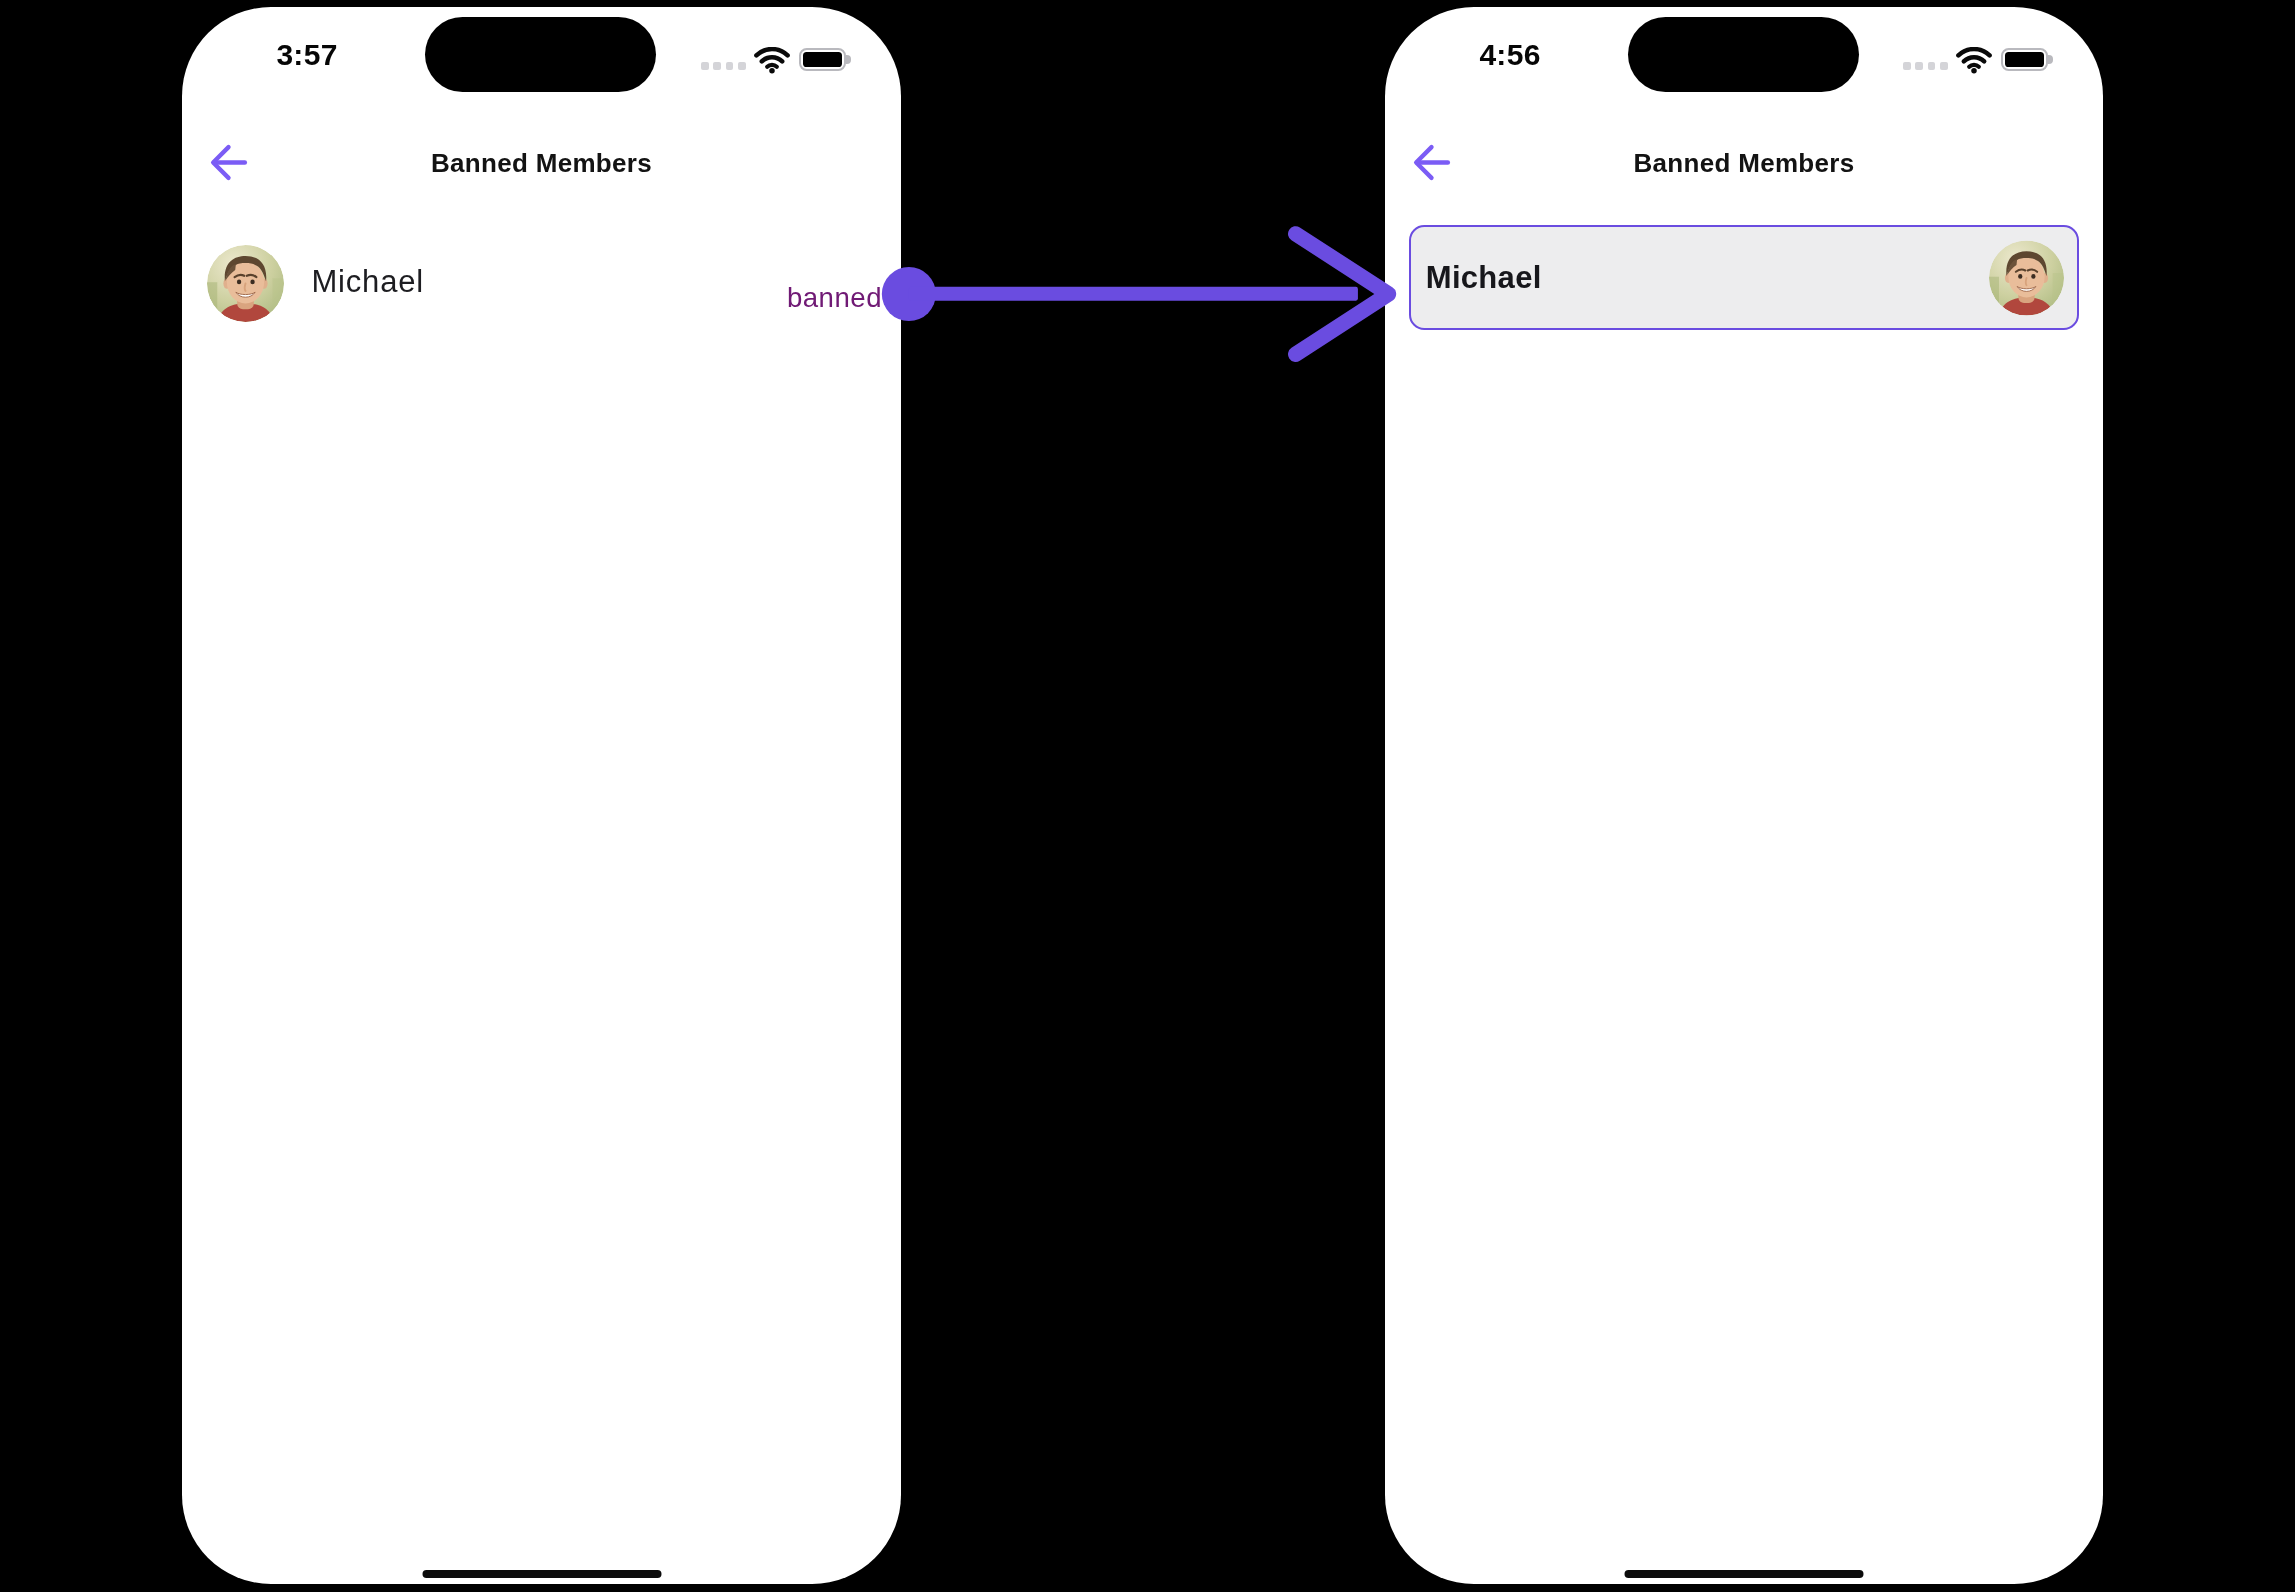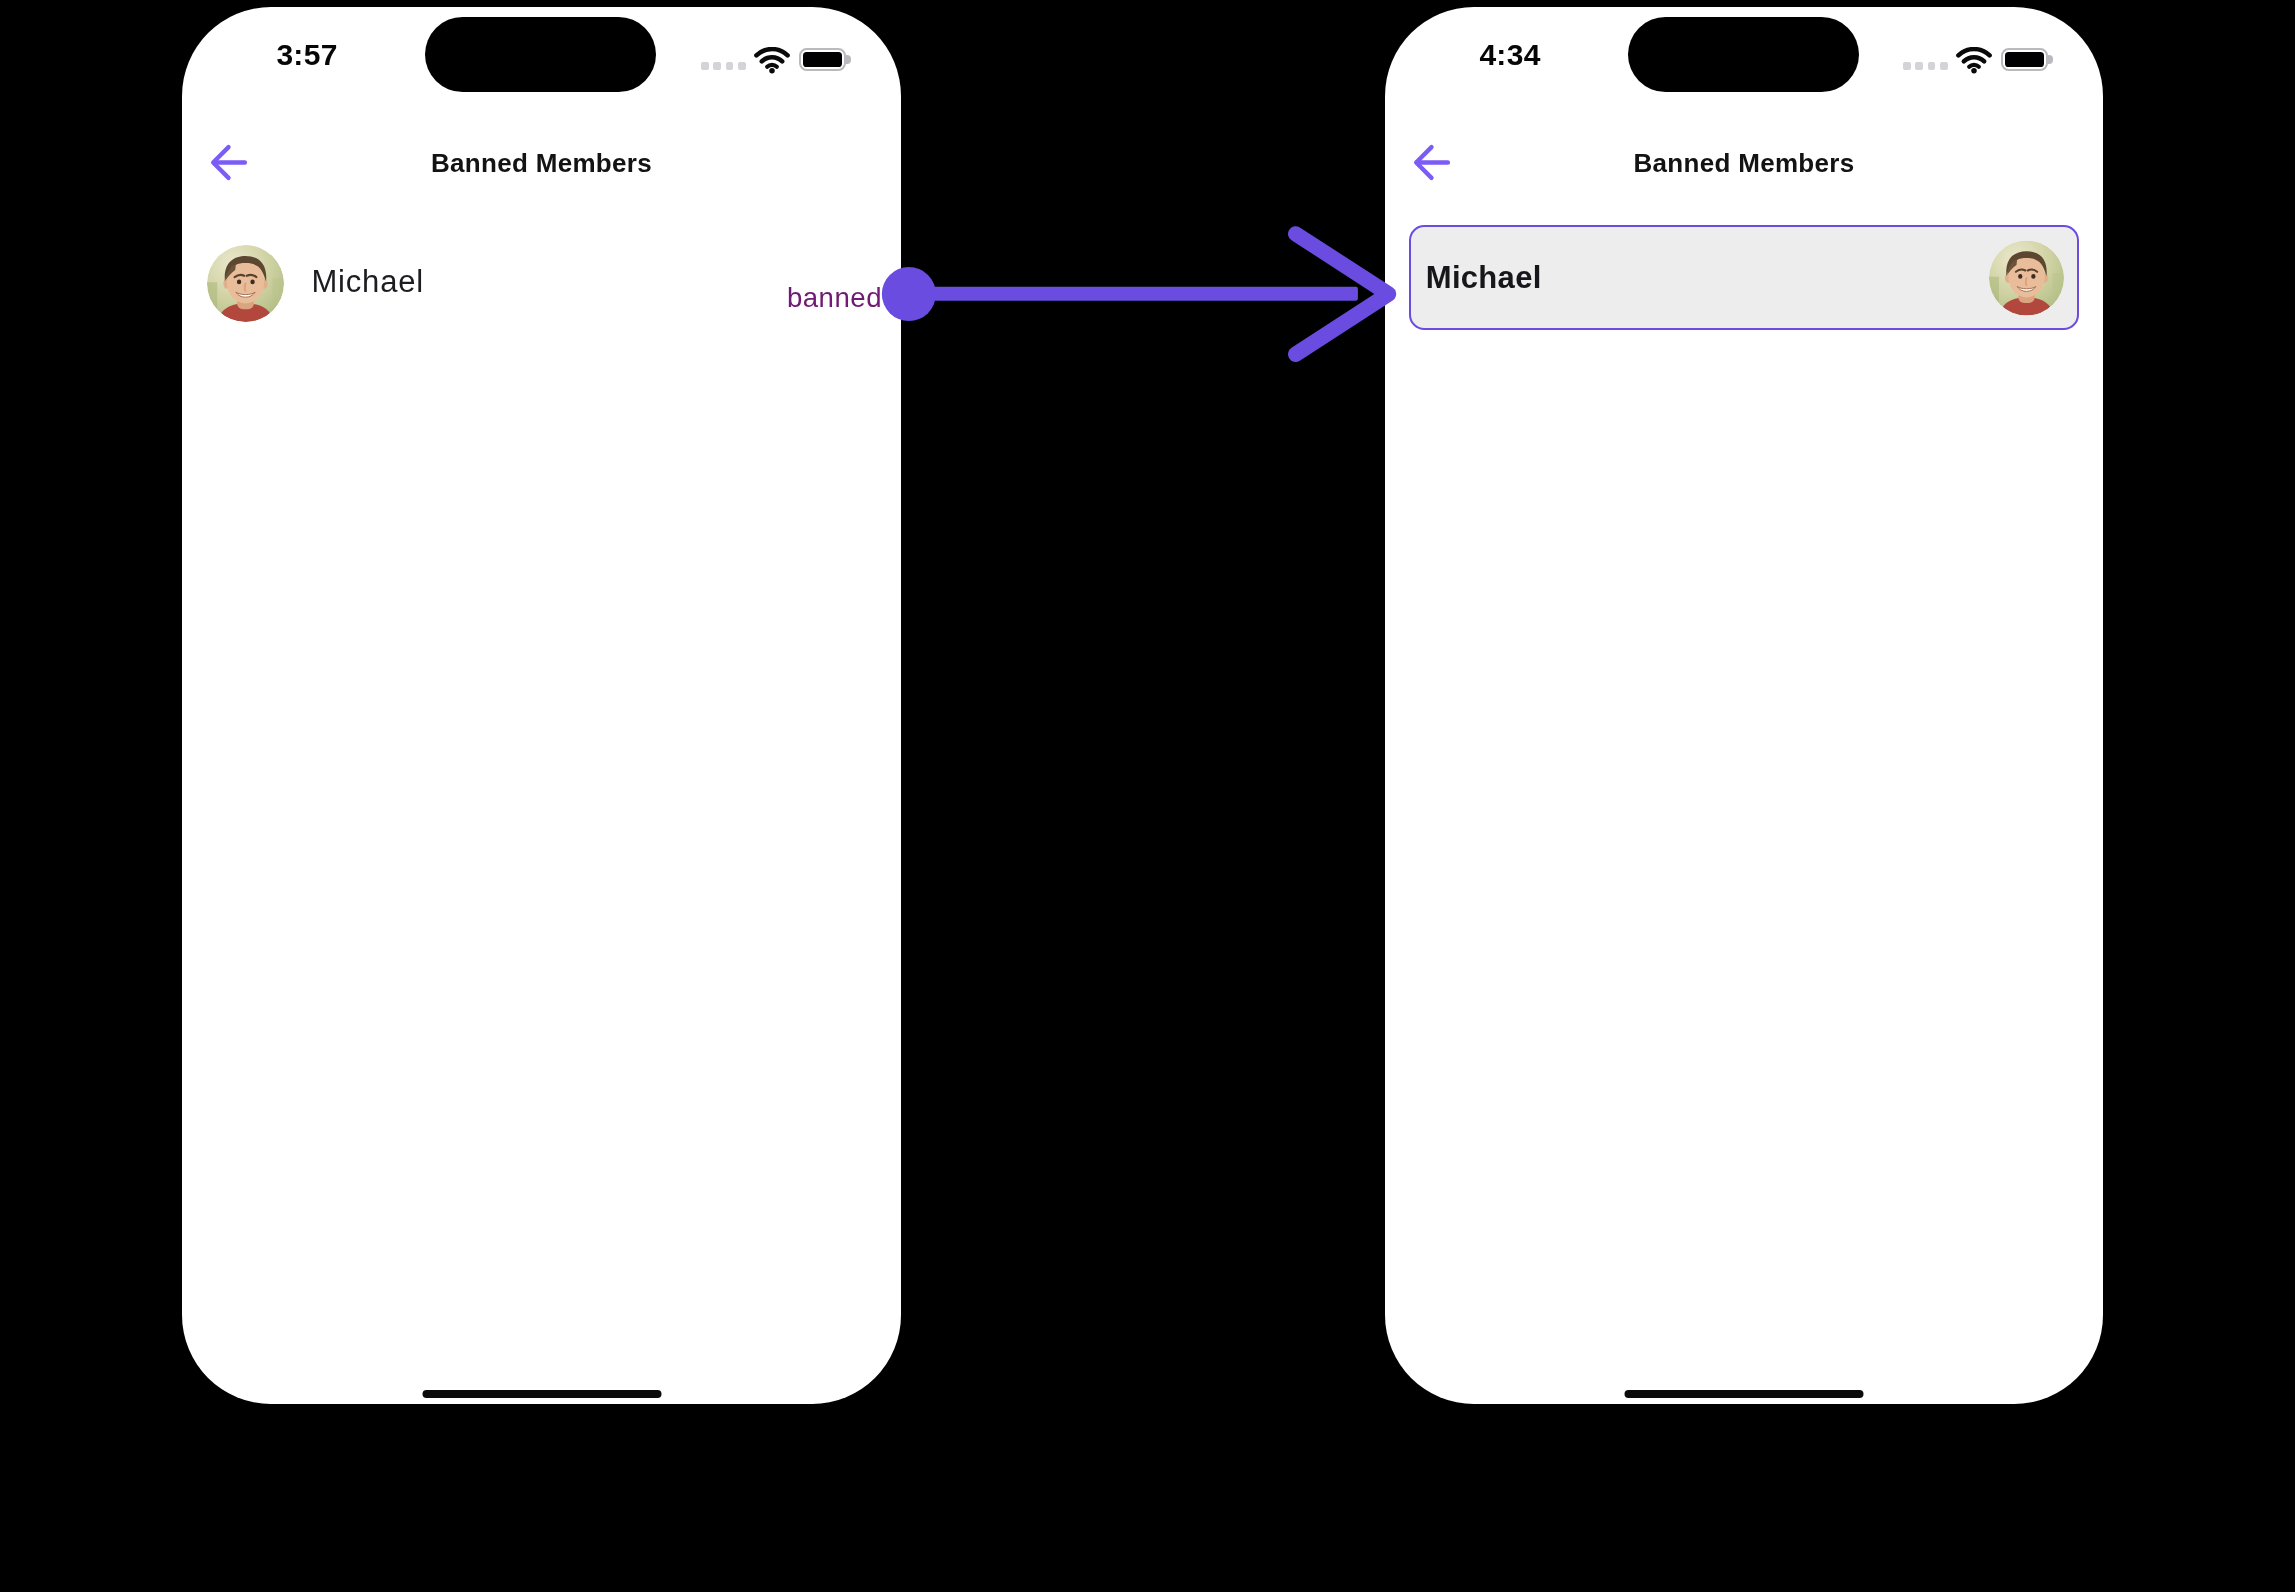--- a/index.html
+++ b/index.html
@@ -8,21 +8,21 @@
     background: #000000;
     position: relative;
     overflow: hidden;
     font-family: "Liberation Sans", sans-serif;
   }
 
   
   .phone {
     position: absolute;
     top: 7.1px;
-    width: 719px; height: 1397px;
+    width: 719px; height: 1577px;
     background: #ffffff;
     border-radius: 89px;
   }
   #phone-left  { left: 182px; }
   #phone-right { left: 1385px; width: 718px; }
 
   
   .status-time {
     position: absolute; left: 61px; top: 31px; width: 128px;
     text-align: center;
@@ -177,21 +177,21 @@
       <use href="#avatar-man"></use>
     </svg>
     <span class="member-name">Michael</span>
     <span class="member-status">banned</span>
   </div>
 
   <div class="home-indicator"></div>
 </div>
 
 <div class="phone" id="phone-right">
-  <div class="status-time">4:34</div>
+  <div class="status-time">4:56</div>
   <div class="island"></div>
   <div class="status-icons">
     <div class="cell-dots">
       <span class="dot"></span>
         <span class="dot"></span>
         <span class="dot"></span>
         <span class="dot"></span>
     </div>
     <svg class="wifi" viewBox="0 0 60 44">
       <path d="M4,14 a37,37 0 0 1 52,0" stroke="#0a0a0a" stroke-width="7.5" fill="none" stroke-linecap="round"></path>

